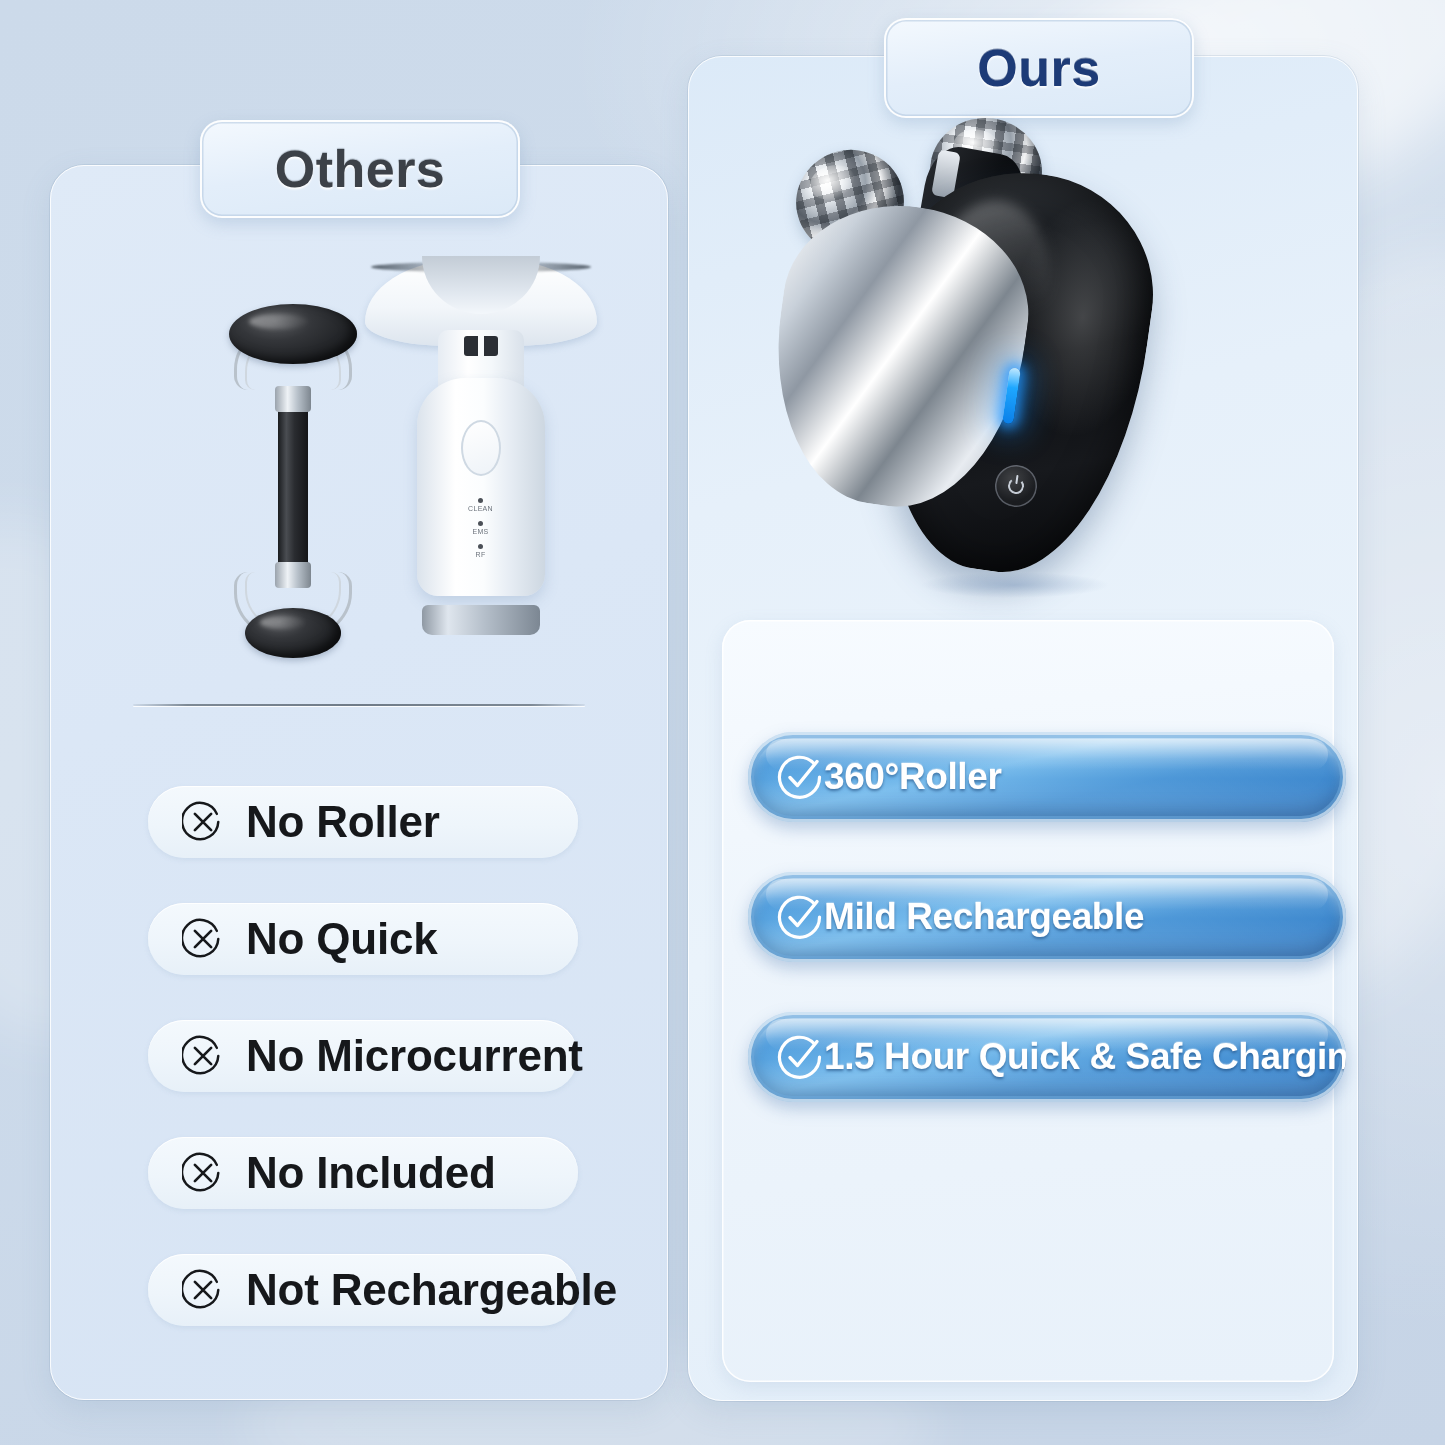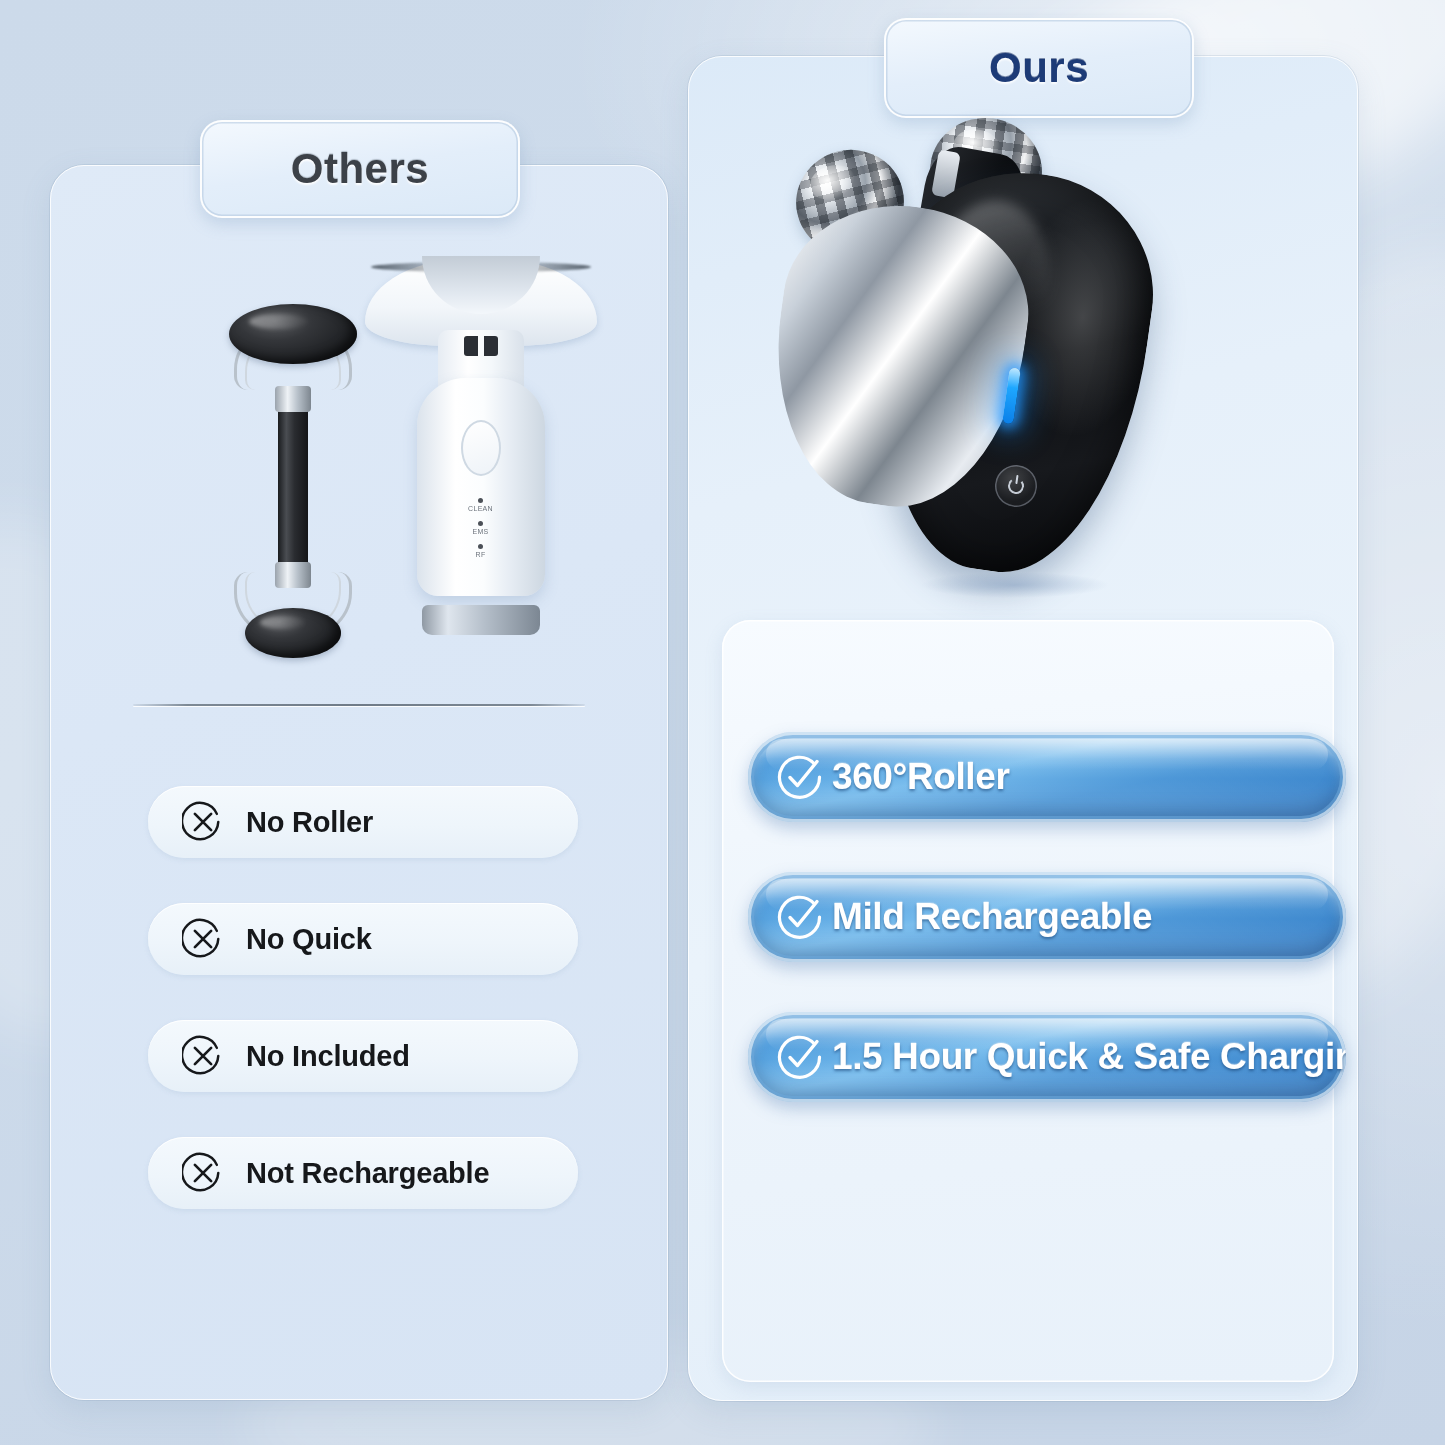--- a/index.html
+++ b/index.html
@@ -42,21 +42,21 @@
     position:absolute;border-radius:22px;display:flex;align-items:center;justify-content:center;
     background:linear-gradient(172deg,#f4f9fe 0%,#e3eefa 48%,#dbe9f7 100%);
     box-shadow:
       inset 0 0 0 2px rgba(255,255,255,.95),
       inset 0 0 0 3.5px rgba(176,199,222,.55),
       0 6px 16px rgba(120,150,185,.28);
   }
   #badge-others{ left:200px; top:120px; width:320px; height:98px; }
   #badge-ours{ left:884px; top:18px; width:310px; height:100px; }
   .badge-text{
-    font-size:42px;font-weight:700;letter-spacing:.5px;line-height:1;
+    font-size:52px;font-weight:700;letter-spacing:.5px;line-height:1;
   }
   #badge-others .badge-text{
     color:#3c4148;
     text-shadow:0 2px 2px rgba(255,255,255,.9), 0 -1px 1px rgba(70,80,92,.35);
   }
   #badge-ours .badge-text{
     background:linear-gradient(180deg,#2c4f91 0%,#1d3costa 0%,#20407e 45%,#15336f 100%);
     -webkit-background-clip:text;background-clip:text;color:#1d3b77;
     text-shadow:0 2px 2px rgba(255,255,255,.85), 0 -1px 0 rgba(18,40,90,.5);
   }
@@ -243,21 +243,21 @@
   
   #others-list{position:absolute;left:148px;top:786px;width:430px;}
   .pill-no{
     height:72px;margin-bottom:45px;border-radius:36px;
     background:linear-gradient(180deg,#f4f9fd 0%,#eef5fb 55%,#e7f0f8 100%);
     box-shadow:0 2px 5px rgba(140,165,195,.18), inset 0 1px 0 rgba(255,255,255,.9);
     display:flex;align-items:center;padding-left:34px;gap:22px;
   }
   .icon-x{width:42px;height:42px;flex:0 0 42px;}
   .pill-no .label{
-    font-size:29px;font-weight:700;color:#16181b;letter-spacing:-.2px;white-space:nowrap;
+    font-size:44px;font-weight:700;color:#16181b;letter-spacing:-.2px;white-space:nowrap;
   }
 
   
   #ours-card{
     position:absolute;left:722px;top:620px;width:612px;height:762px;border-radius:28px;
     background:linear-gradient(175deg,#f7fbff 0%,#eef5fc 40%,#e8f1fa 100%);
     box-shadow:inset 0 0 0 1.5px rgba(255,255,255,.9), 0 6px 18px rgba(120,150,185,.16);
   }
 
   
@@ -266,21 +266,21 @@
     height:90px;margin-bottom:50px;border-radius:45px;position:relative;
     background:
       linear-gradient(180deg,rgba(255,255,255,.55) 0%,rgba(255,255,255,.05) 30%,rgba(255,255,255,0) 52%,rgba(255,255,255,.18) 100%),
       linear-gradient(168deg,#5fa9e4 0%,#4f9ddd 18%,#77bced 40%,#4e98d8 62%,#3d87cd 82%,#2f72bb 100%);
     box-shadow:
       inset 0 0 0 3px rgba(255,255,255,.55),
       inset 0 0 0 6px rgba(110,170,220,.55),
       inset 0 -10px 18px rgba(18,60,110,.40),
       inset 0 8px 14px rgba(255,255,255,.45),
       0 7px 16px rgba(90,130,180,.35);
-    display:flex;align-items:center;padding-left:28px;gap:8px;
+    display:flex;align-items:center;padding-left:28px;gap:0;
     overflow:hidden;
   }
   .pill-yes::after{
     content:"";position:absolute;left:3%;right:3%;top:8%;height:34%;border-radius:45px;
     background:linear-gradient(180deg,rgba(255,255,255,.40),rgba(255,255,255,0));
     pointer-events:none;
   }
   .icon-check{width:48px;height:48px;flex:0 0 48px;position:relative;z-index:2;}
   .pill-yes .label{
     font-size:37px;font-weight:700;color:#ffffff;letter-spacing:-.4px;white-space:nowrap;
@@ -358,20 +358,29 @@
   <div class="pill-no">
     <span class="icon-x">
       <svg viewBox="0 0 44 44" width="42" height="42" aria-hidden="true">
         <path d="M36.5 13.5A19 19 0 1 0 38 22" fill="none" stroke="#16181b" stroke-width="2.6" stroke-linecap="round"></path>
         <path d="M13.5 13.5 L30.5 30.5 M30.5 13.5 L13.5 30.5" fill="none" stroke="#16181b" stroke-width="2.8" stroke-linecap="round"></path>
       </svg>
     </span>
     <span class="label">No Quick</span>
   </div>
 
+  <div class="pill-no">
+    <span class="icon-x">
+      <svg viewBox="0 0 44 44" width="42" height="42" aria-hidden="true">
+        <path d="M36.5 13.5A19 19 0 1 0 38 22" fill="none" stroke="#16181b" stroke-width="2.6" stroke-linecap="round"></path>
+        <path d="M13.5 13.5 L30.5 30.5 M30.5 13.5 L13.5 30.5" fill="none" stroke="#16181b" stroke-width="2.8" stroke-linecap="round"></path>
+      </svg>
+    </span>
+    <span class="label">No Microcurrent</span>
+  </div>
 
   <div class="pill-no">
     <span class="icon-x">
       <svg viewBox="0 0 44 44" width="42" height="42" aria-hidden="true">
         <path d="M36.5 13.5A19 19 0 1 0 38 22" fill="none" stroke="#16181b" stroke-width="2.6" stroke-linecap="round"></path>
         <path d="M13.5 13.5 L30.5 30.5 M30.5 13.5 L13.5 30.5" fill="none" stroke="#16181b" stroke-width="2.8" stroke-linecap="round"></path>
       </svg>
     </span>
     <span class="label">No Included</span>
   </div>

